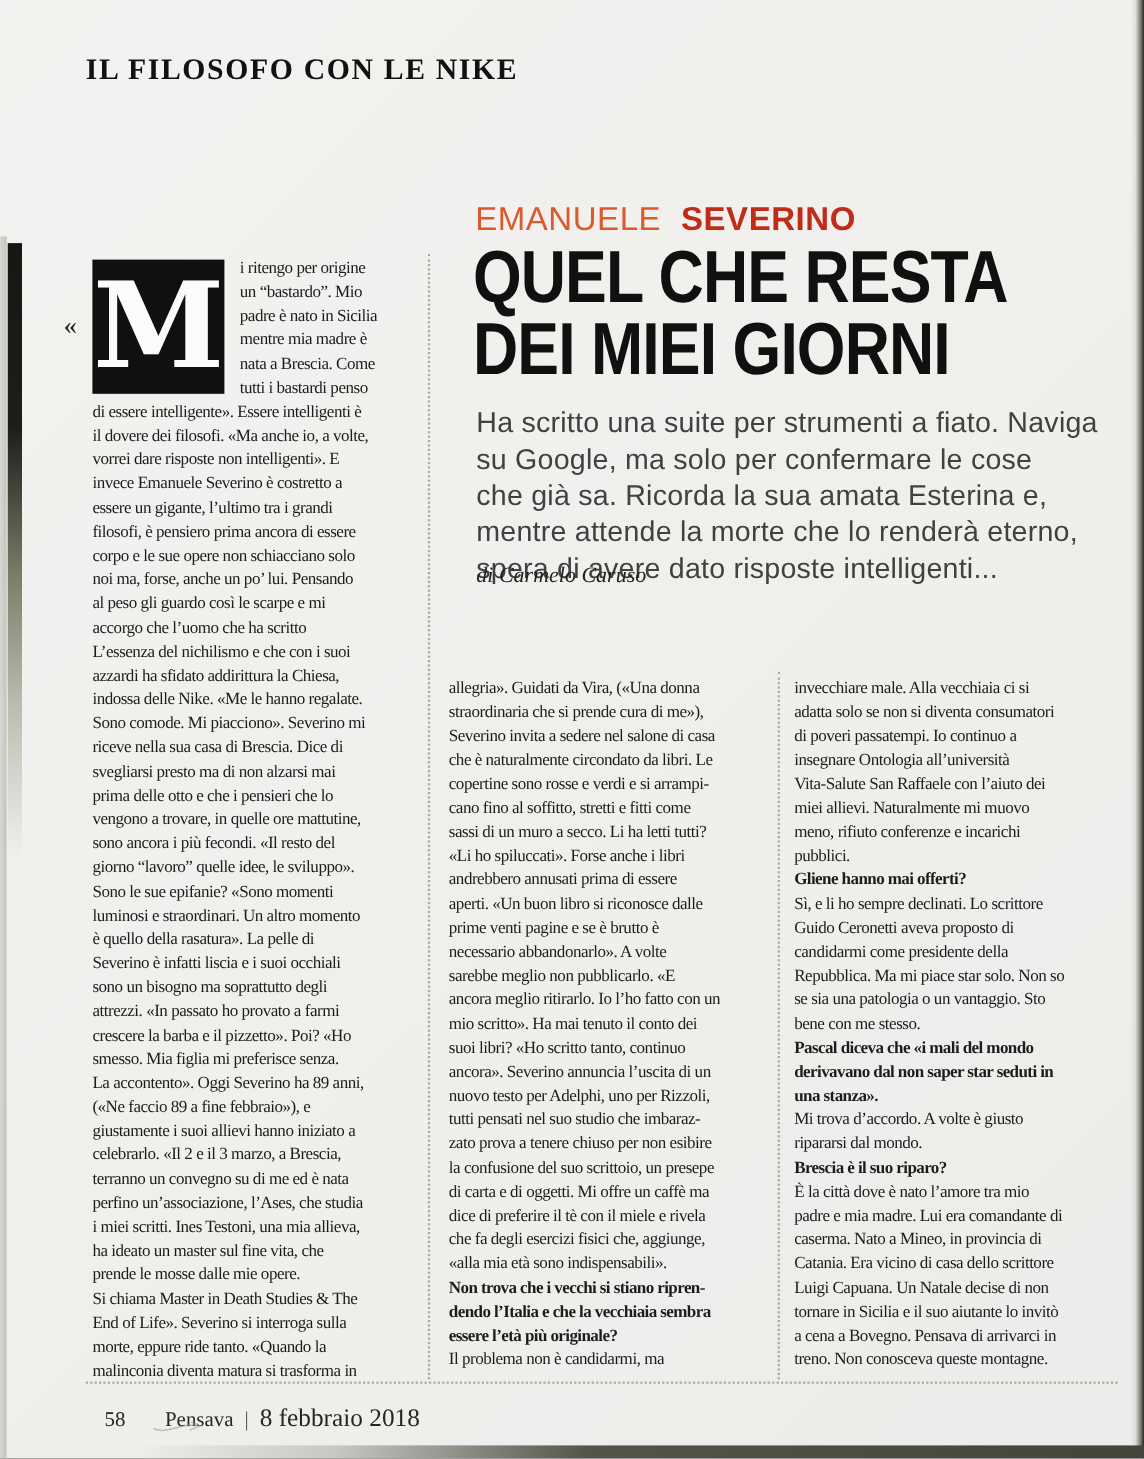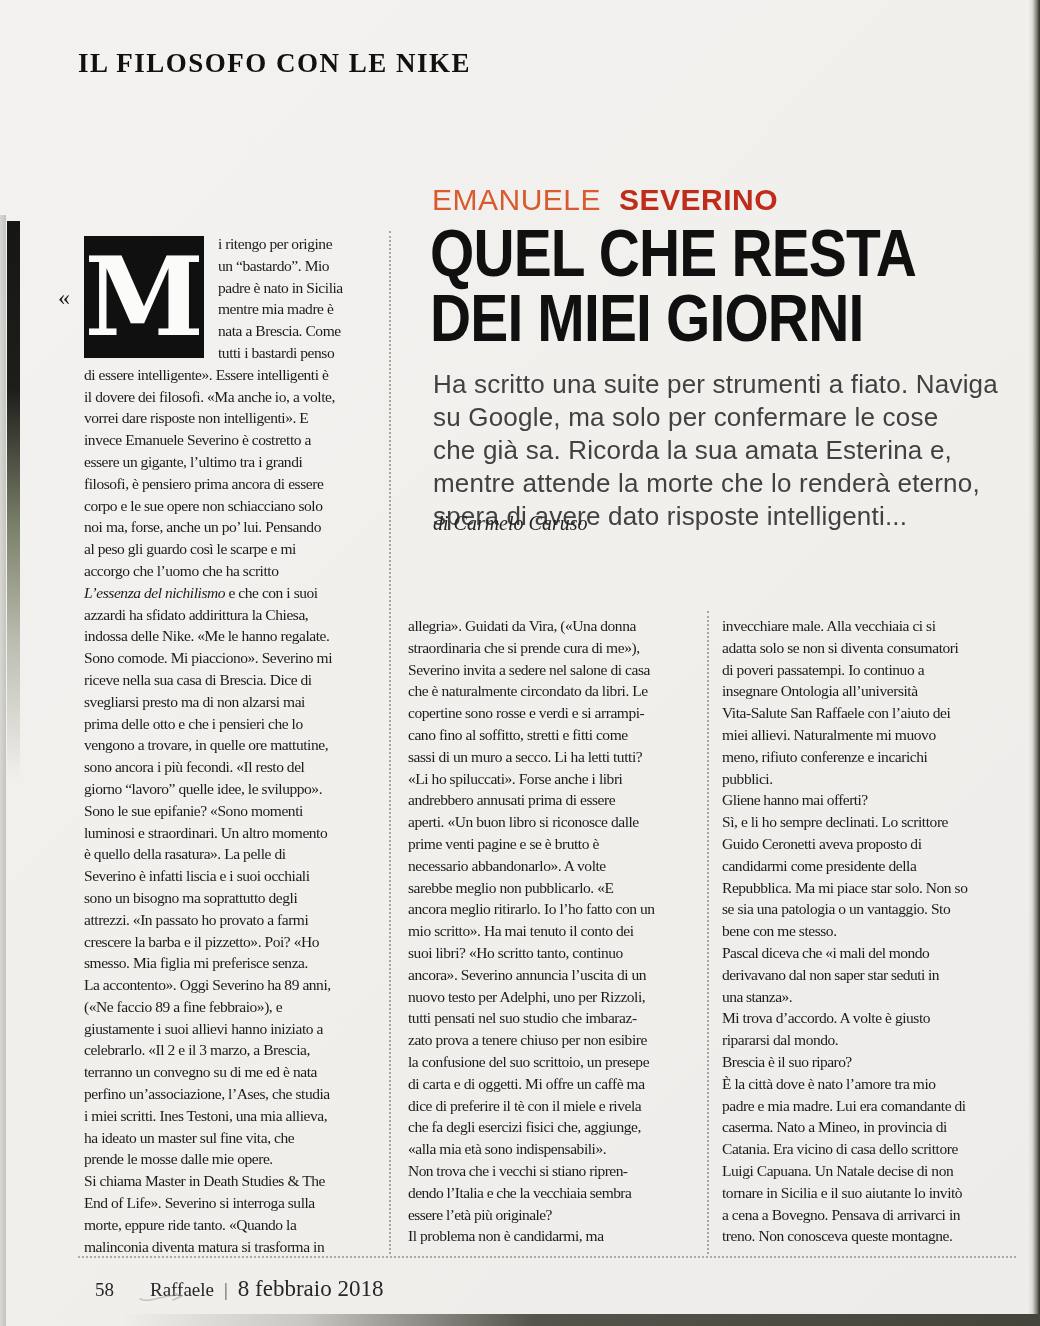--- a/index.html
+++ b/index.html
@@ -39,22 +39,22 @@
   .standfirst{position:absolute;left:433px;top:368px;width:600px;
     font-family:"Liberation Sans","DejaVu Sans",sans-serif;
     font-size:26px;line-height:33px;color:#414141;letter-spacing:0.2px;
     white-space:pre-line;}
   .byline{position:absolute;left:433px;top:512px;
     font-style:italic;font-size:20px;color:#222;}
   
   .col{position:absolute;font-size:15.5px;line-height:21.8px;
     letter-spacing:-0.45px;color:#1c1c1c;}
   .col .seg{white-space:pre-line;}
-  .col .seg.bold{font-weight:normal;letter-spacing:-0.55px;text-align:center;}
-  .col .seg.italic{font-style:italic;}
+  .col .seg.bold{font-weight:bold;letter-spacing:-0.55px;text-align:center;}
+  .col .seg.italic{}
   #col-left{left:84px;top:233px;width:310px;}
   #col-middle{left:408px;top:615px;width:294px;}
   #col-right{left:722px;top:615px;width:296px;}
   .vrule{position:absolute;width:0;border-left:2px dotted #8f8f89;opacity:0.75;}
   #vrule1{left:389px;top:231px;height:1023px;}
   #vrule2{left:707px;top:611px;height:643px;}
   
   .dropcap-box{float:left;width:120px;height:122px;margin:3px 14px 5px 0;
     background:#101010;color:#fbfbf9;
     display:flex;align-items:center;justify-content:center;
@@ -205,21 +205,21 @@
 caserma. Nato a Mineo, in provincia di
 Catania. Era vicino di casa dello scrittore
 Luigi Capuana. Un Natale decise di non
 tornare in Sicilia e il suo aiutante lo invitò
 a cena a Bovegno. Pensava di arrivarci in
 treno. Non conosceva queste montagne.</span></div>
 
   <div class="footer-rule"></div>
   <div class="footer">
     <span class="pagenum">58</span>
-    <span class="mag">Raffaele</span>
+    <span class="mag">Pensava</span>
     <span class="sep">|</span>
     <span class="date">8 febbraio 2018</span>
   </div>
   <svg class="pencil-mark" width="60" height="16" viewBox="0 0 60 16">
     <path d="M2 9 C 14 14, 30 2, 44 6 L 36 3 M 44 6 L 35 10" stroke="#9a9890" stroke-width="1.6" fill="none" stroke-linecap="round"></path>
   </svg>
 
 </div>
 
 </body></html>

